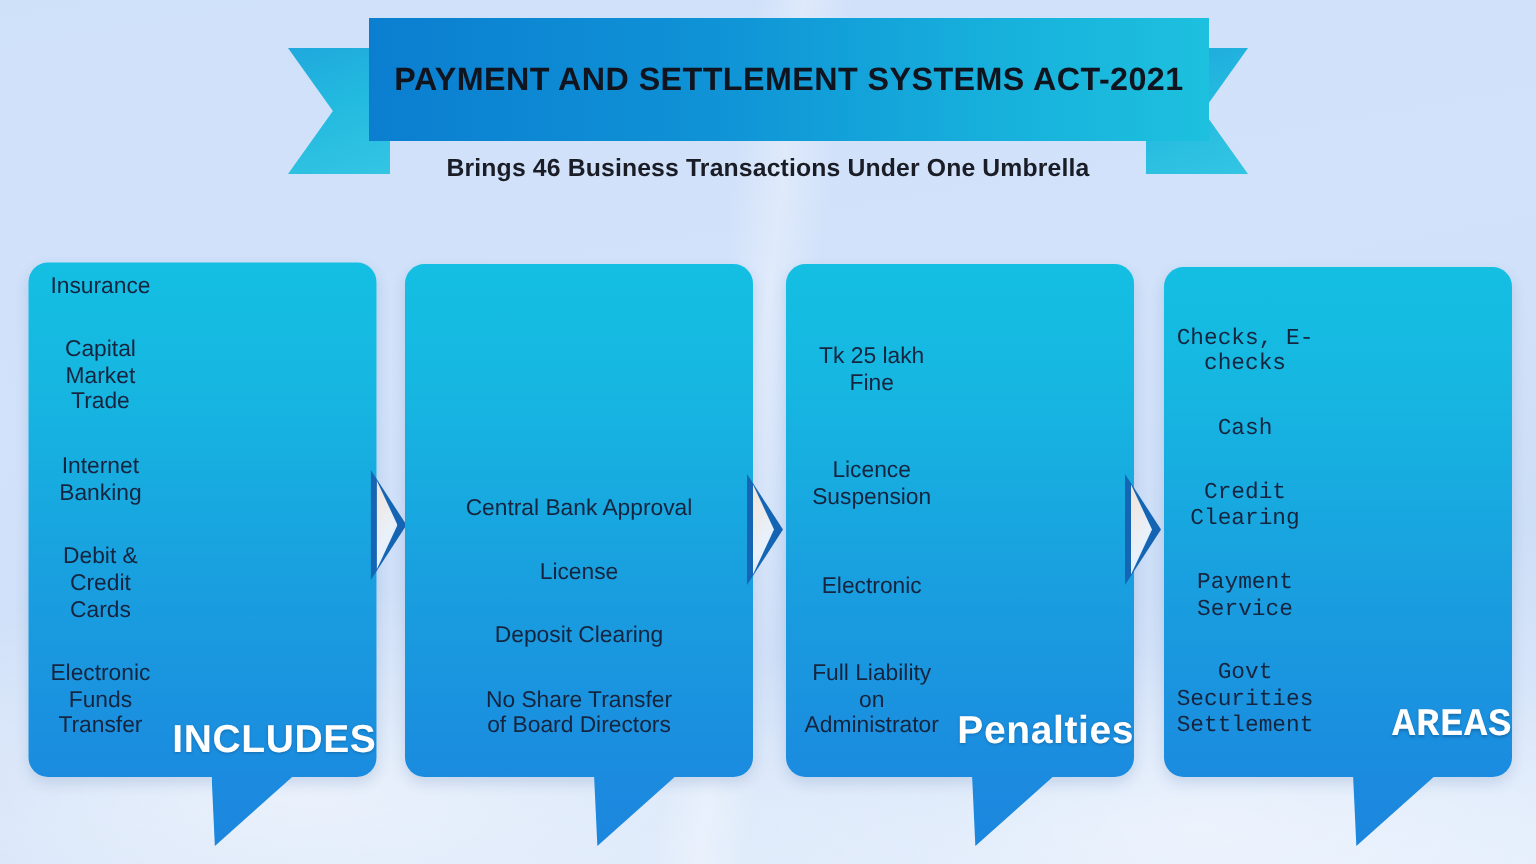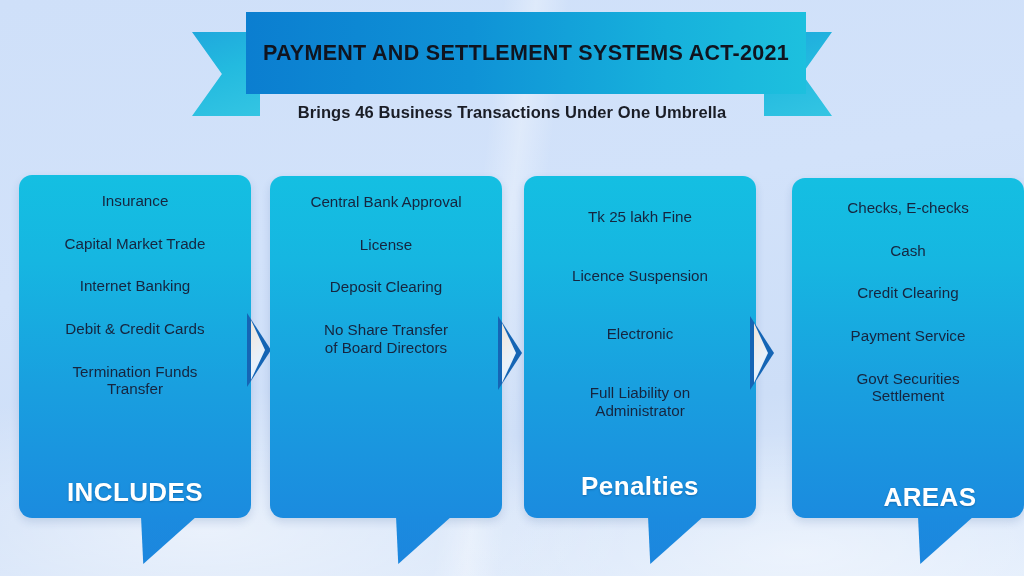--- a/index.html
+++ b/index.html
@@ -91,22 +91,22 @@
     width: 232px;
   }
   .card {
     position: relative;
     width: 100%;
     height: 100%;
     border-radius: 13px;
     background: linear-gradient(180deg, #14bfe2 0%, #16b6e1 25%, #199fdf 62%, #1b8bdf 100%);
     box-shadow: 0 4px 9px rgba(40,80,140,.16);
     display: flex;
-    flex-direction: column;
-    align-items: center;
+    flex-direction: row;
+    align-items: flex-end;
     overflow: visible;
   }
   .card-items {
     width: 100%;
     padding-top: 17px;
     display: flex;
     flex-direction: column;
     align-items: center;
     flex: 1 1 auto;
   }
@@ -175,21 +175,21 @@
 
 <div class="cards">
 
   <div class="card-wrap" style="left:19px; top:175px; height:343px;">
     <div class="card">
       <div class="card-items">
         <div class="card-item">Insurance</div>
         <div class="card-item">Capital Market Trade</div>
         <div class="card-item">Internet Banking</div>
         <div class="card-item">Debit &amp; Credit Cards</div>
-        <div class="card-item">Termination Funds
+        <div class="card-item">Electronic Funds
 Transfer</div>
       </div>
       <div class="card-label">INCLUDES</div>
       <div class="card-tail" style="left:122px;"></div>
     </div>
   </div>
 
   <div class="connector" style="left:247px; top:313px;">
     <div class="chev-outer"></div>
     <div class="chev-inner"></div>
@@ -225,28 +225,28 @@
       <div class="card-label" style="padding-bottom:16px;">Penalties</div>
       <div class="card-tail" style="left:124px;"></div>
     </div>
   </div>
 
   <div class="connector" style="left:750px; top:316px;">
     <div class="chev-outer"></div>
     <div class="chev-inner"></div>
   </div>
 
-  <div class="card-wrap" style="left:792px; top:178px; height:340px;">
+  <div class="card-wrap" style="left:776px; top:178px; height:340px;font-family:Liberation Mono, monospace;">
     <div class="card">
       <div class="card-items" style="padding-top:21px;">
         <div class="card-item">Checks, E-checks</div>
         <div class="card-item">Cash</div>
         <div class="card-item">Credit Clearing</div>
         <div class="card-item">Payment Service</div>
         <div class="card-item">Govt Securities
 Settlement</div>
       </div>
-      <div class="card-label" style="padding-bottom:5px;margin-left:44px;">AREAS</div>
+      <div class="card-label" style="padding-bottom:20px;margin-left:44px;">AREAS</div>
       <div class="card-tail" style="left:126px;"></div>
     </div>
   </div>
 
 </div>
 
 </body></html>

